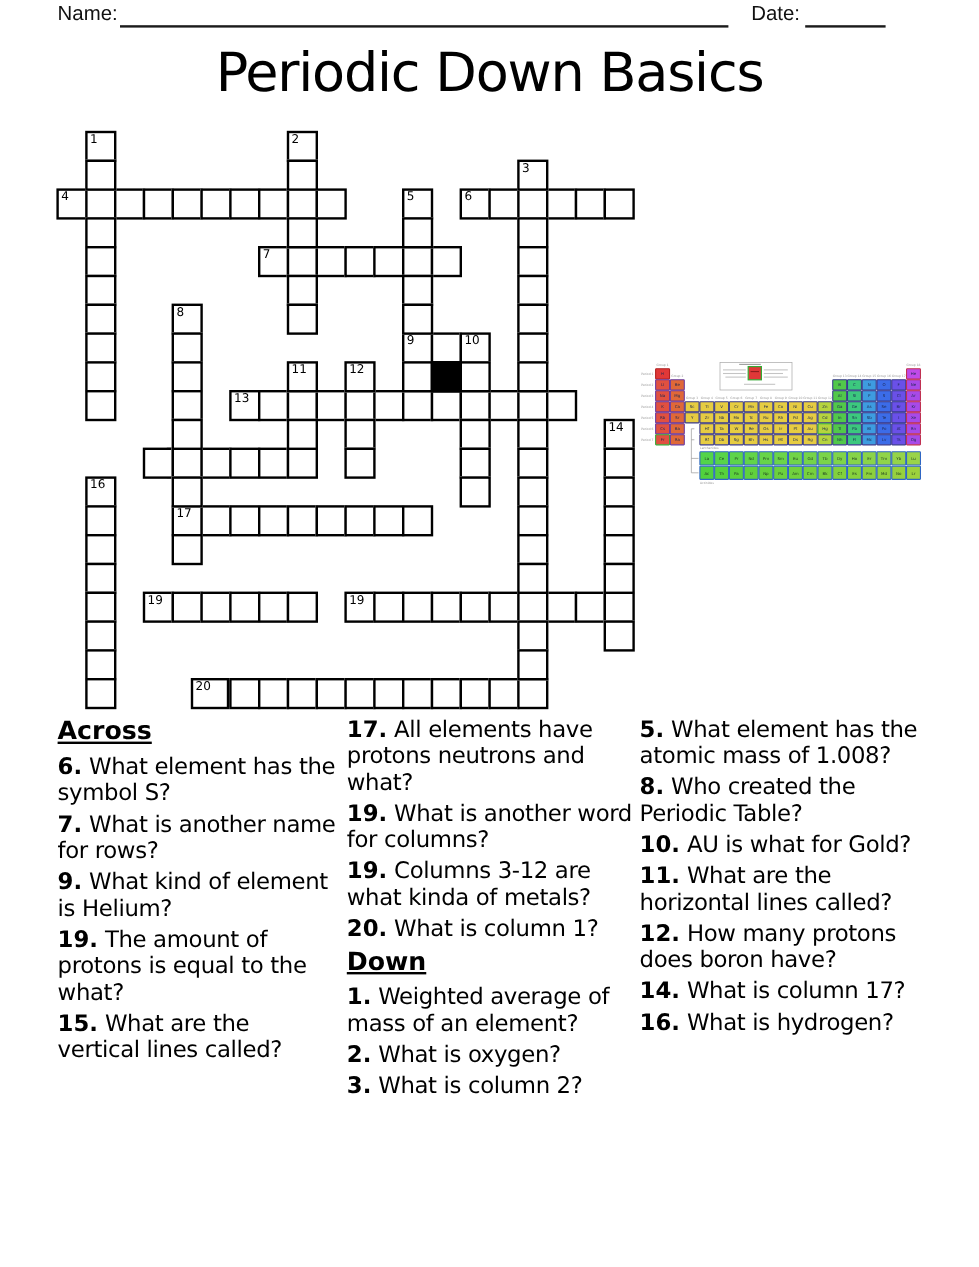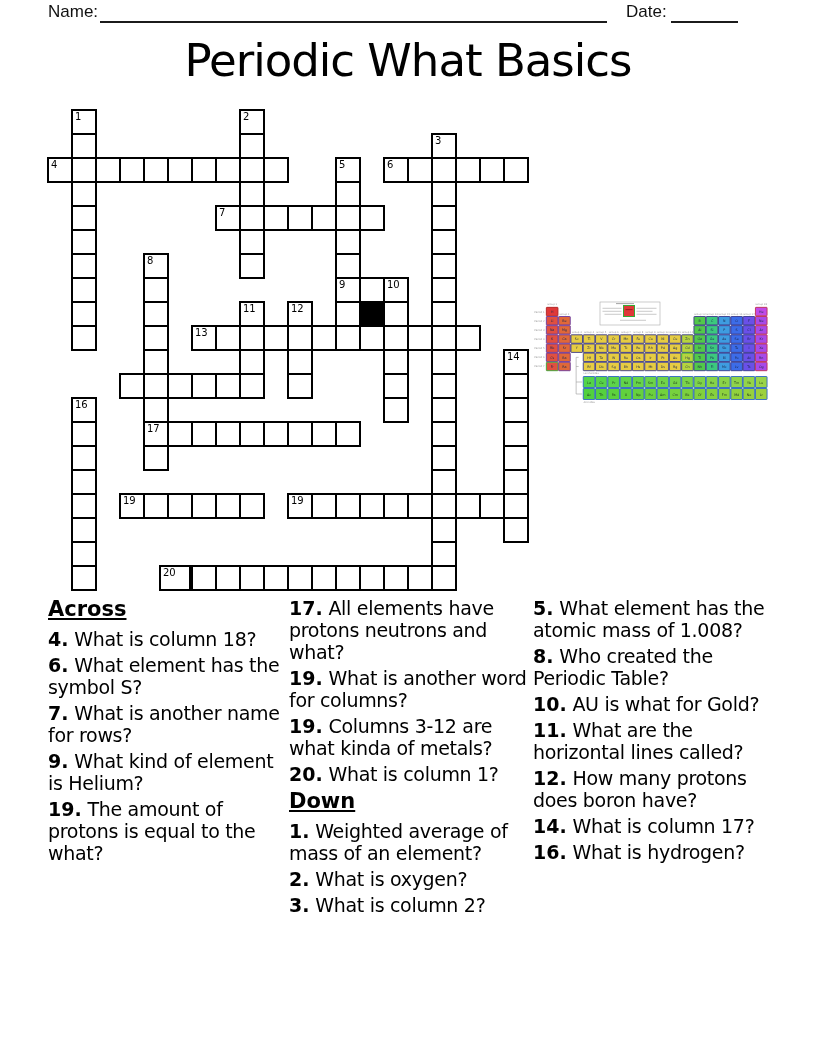--- a/index.html
+++ b/index.html
@@ -51,21 +51,21 @@
   .clue b { letter-spacing:0; }
 </style>
 </head>
 <body>
 
 <span id="name-label" class="hdr-label">Name:</span>
 <div id="name-line" class="fill-line"></div>
 <span id="date-label" class="hdr-label">Date:</span>
 <div id="date-line" class="fill-line"></div>
 
-<h1 id="page-title">Periodic What Basics</h1>
+<h1 id="page-title">Periodic Down Basics</h1>
 
 <div id="crossword">
     <div class="xw-cell" style="left: -1px; top: 47px;">
       <span class="xw-num">4</span>
     </div>
     <div class="xw-cell" style="left: 23px; top: 47px;"></div>
     <div class="xw-cell" style="left: 47px; top: 47px;"></div>
     <div class="xw-cell" style="left: 71px; top: 47px;"></div>
     <div class="xw-cell" style="left: 95px; top: 47px;"></div>
     <div class="xw-cell" style="left: 119px; top: 47px;"></div>
@@ -524,25 +524,25 @@
       <rect x="70.5" y="20.8" width="19" height="0.9" fill="#c4c4c4"></rect>
       <rect x="72.5" y="23.8" width="17" height="0.9" fill="#c4c4c4"></rect>
       <rect x="104.5" y="17.8" width="20" height="0.9" fill="#c4c4c4"></rect>
       <rect x="104.5" y="20.8" width="16" height="0.9" fill="#c4c4c4"></rect>
       <rect x="104.5" y="23.8" width="20" height="0.9" fill="#c4c4c4"></rect>
       <rect x="88" y="29.8" width="26" height="0.9" fill="#c4c4c4"></rect>
     </svg></div>
 
 <div id="clue-col-1" class="clue-col">
     <div class="clue-head">Across</div>
-    <p class="clue"><b>4.</b> What is column 18?</p>
     <p class="clue"><b>6.</b> What element has the symbol S?</p>
     <p class="clue"><b>7.</b> What is another name for rows?</p>
     <p class="clue"><b>9.</b> What kind of element is Helium?</p>
     <p class="clue"><b>19.</b> The amount of protons is equal to the what?</p>
+    <p class="clue"><b>15.</b> What are the vertical lines called?</p>
   </div>
 <div id="clue-col-2" class="clue-col">
     <p class="clue"><b>17.</b> All elements have protons neutrons and what?</p>
     <p class="clue"><b>19.</b> What is another word for columns?</p>
     <p class="clue"><b>19.</b> Columns 3-12 are what kinda of metals?</p>
     <p class="clue"><b>20.</b> What is column 1?</p>
     <div class="clue-head">Down</div>
     <p class="clue"><b>1.</b> Weighted average of mass of an element?</p>
     <p class="clue"><b>2.</b> What is oxygen?</p>
     <p class="clue"><b>3.</b> What is column 2?</p>

